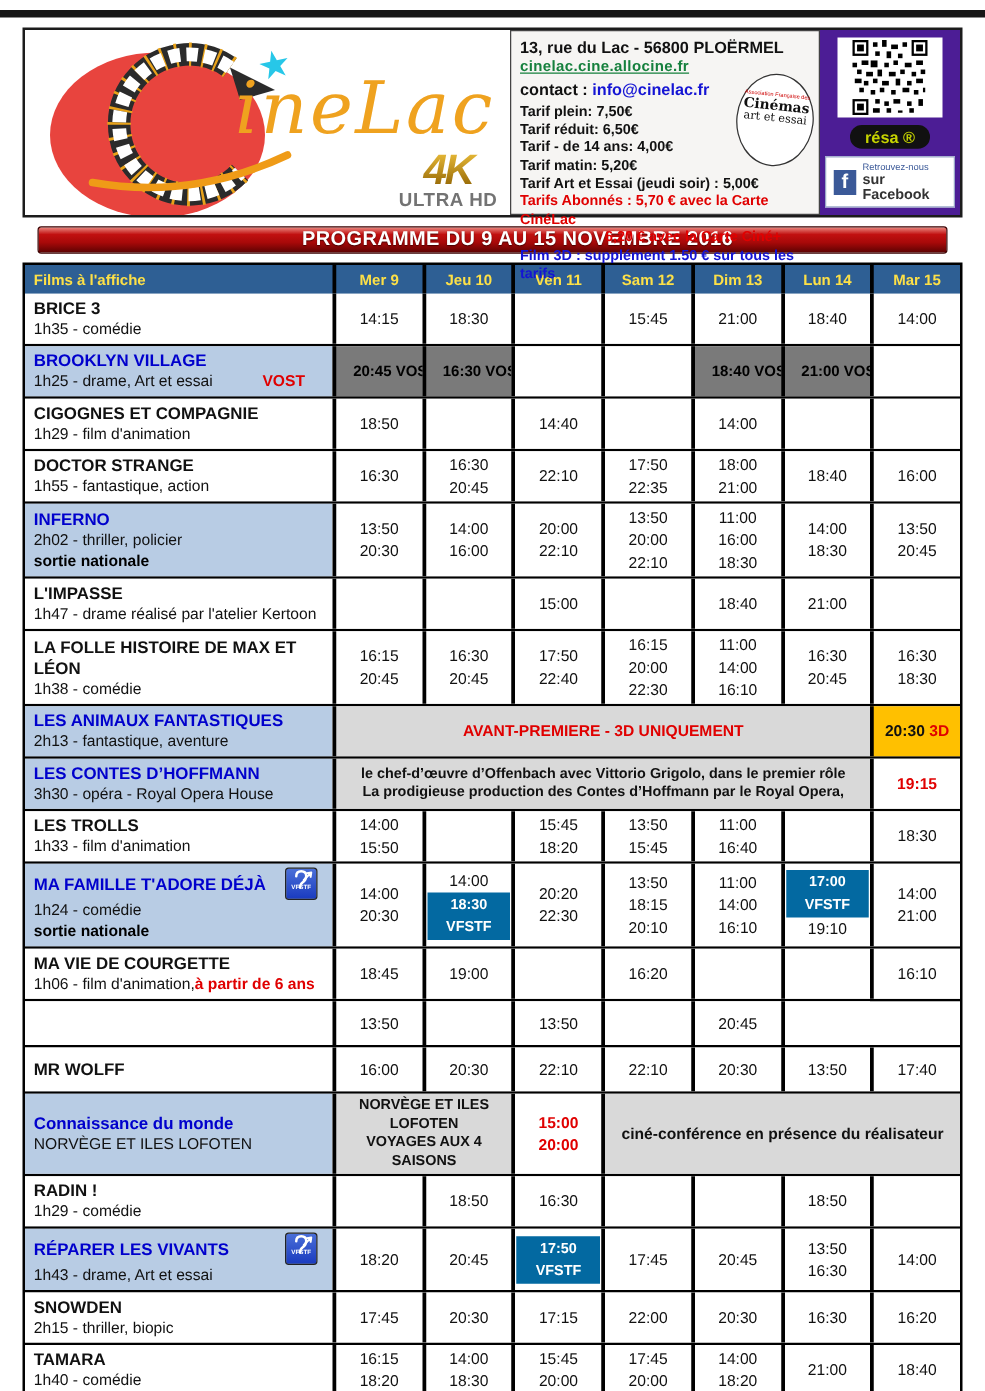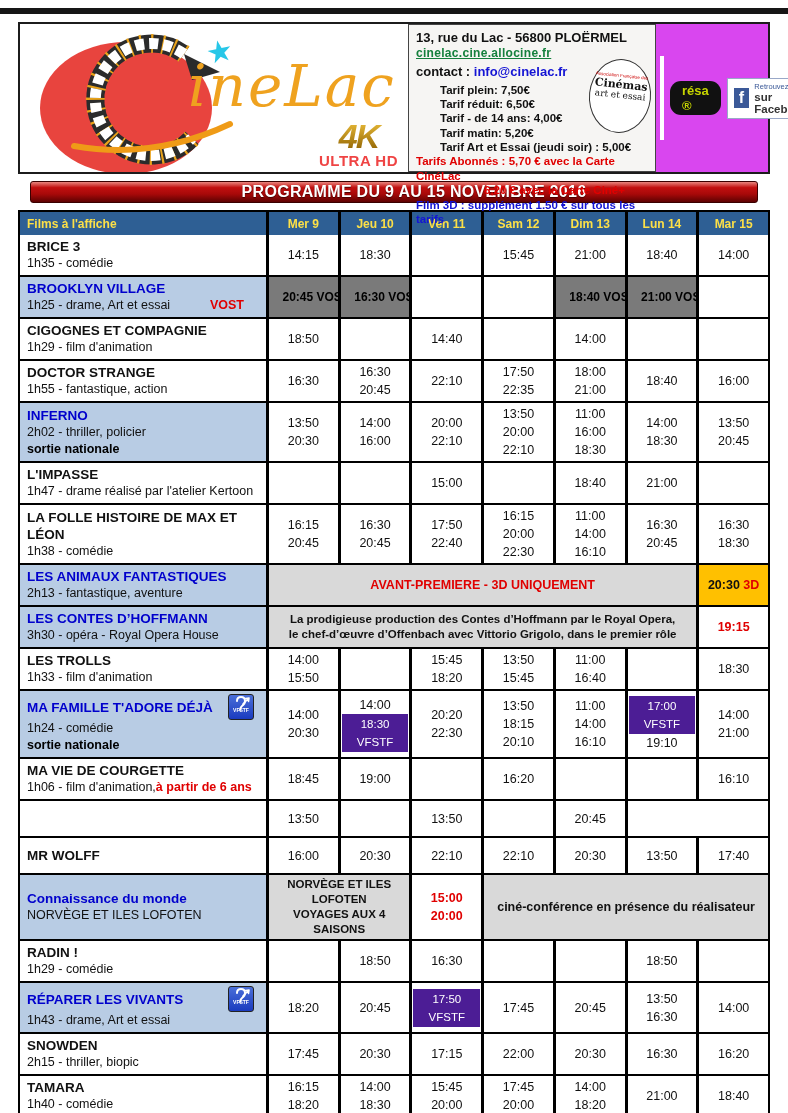--- a/index.html
+++ b/index.html
@@ -9,37 +9,37 @@
   .topbar { height:6px; background:#161616; margin-top:8px; }
 
   
   .header-box { margin:8px 18px 0 18px; border:2px solid #1c1c1c; display:flex; height:152px; background:#fff; }
   .logo-area { flex:1; position:relative; overflow:hidden; }
   .logo-svg { position:absolute; left:14px; top:4px; }
   .logo-script { position:absolute; left:168px; top:28px; font-family:"DejaVu Serif", serif; font-style:italic; font-weight:normal; font-size:58px; color:#efa21f; letter-spacing:2px; }
   .logo-star { position:absolute; left:186px; top:10px; color:#27c7e8; font-size:30px; transform:rotate(-12deg); }
   .fourk { position:absolute; right:10px; bottom:4px; text-align:center; line-height:1; }
   .fourk .k4 { font-size:34px; font-weight:bold; font-style:italic; color:#c8940c; background:linear-gradient(#f0c23c,#8a5d00); -webkit-background-clip:text; background-clip:text; -webkit-text-fill-color:transparent; letter-spacing:-2px; }
-  .fourk .uhd { font-size:15px; font-weight:bold; color:#ef4444; letter-spacing:0.5px; }
+  .fourk .uhd { font-size:15px; font-weight:bold; color:#737373; letter-spacing:0.5px; }
 
   .info-box { width:248px; border:1px solid #444; background:#f6f5f3; padding:5px 7px 3px 7px; position:relative; font-size:11.5px; line-height:1.25; }
   .addr { font-weight:bold; font-size:13px; color:#111; }
   .site { font-weight:bold; font-size:12px; color:#15803d; text-decoration:underline; letter-spacing:0.3px; }
   .contact { font-weight:bold; font-size:13px; color:#111; margin:3px 0 2px 0; }
   .contact a { color:#1414d4; text-decoration:none; }
-  .tarif-line { font-weight:bold; color:#111; font-size:11.5px;margin-left:24px; }
+  .tarif-line { font-weight:bold; color:#111; font-size:11.5px; }
   .tarif-red { font-weight:bold; color:#e00000; font-size:11.5px; }
   .tarif-red.indent { padding-left:68px; }
   .tarif-blue { font-weight:bold; color:#1414d4; font-size:11.5px; }
   .ae-circle { position:absolute; right:4px; top:34px; width:62px; height:74px; border:1px solid #333; border-radius:50%; background:#fff; text-align:center; padding-top:14px; line-height:1.1; transform:rotate(6deg); }
   .ae-circle .l1 { font-size:4.5px; color:#c00; }
   .ae-circle .l2 { font-family:"DejaVu Serif", serif; font-weight:bold; font-size:11px; color:#111; }
   .ae-circle .l3 { font-family:"DejaVu Serif", serif; font-size:9px; color:#111; }
 
-  .qr-strip { width:112px; background:#d946ef; display:flex; flex-direction:row; align-items:center; padding:6px 4px; gap:6px; }
+  .qr-strip { width:112px; background:#4c1d95; display:flex; flex-direction:column; align-items:center; padding:6px 4px; gap:6px; }
   .qr { background:#fff; padding:2px; }
   .resa-pill { background:#111; color:#c6d400; font-weight:bold; font-size:13px; border-radius:11px; padding:2px 12px; }
   .fb-badge { background:#fff; border:1px solid #99a8c8; display:flex; align-items:center; gap:5px; padding:3px 6px; }
   .fb-f { width:20px; height:20px; background:#3b5998; color:#fff; font-weight:bold; font-size:16px; text-align:center; line-height:20px; }
   .fb-txt .t1 { font-size:7.5px; color:#3b5998; }
   .fb-txt .t2 { font-size:11.5px; font-weight:bold; color:#333; }
 
   
   .prog-bar { margin:7px 30px 0 30px; height:22px; border-radius:3px; background:linear-gradient(180deg,#e9857d 0%, #c11010 28%, #a80909 60%, #5d0202 100%); border:1px solid #3a0000; display:flex; align-items:center; justify-content:center; }
   .prog-bar span { color:#fff; font-weight:bold; font-size:16px; letter-spacing:0.3px; text-shadow:0 1px 1px #400;margin-left:40px; }
@@ -67,21 +67,21 @@
   .vost-badge { margin-left:auto; margin-right:16px; color:#e00000; font-weight:bold; }
 
   .time-cell { text-align:center; align-items:center; font-size:12.5px; color:#111; padding:2px 1px; line-height:18px; background:#fff; }
   .time-cell .line { width:100%; }
   .bg-gray { background:#7a7a7a; }
   .bg-gray .line { color:#000000; font-weight:bold; font-size:12px;margin-left:25px; }
   .bg-notice { background:#d9d9d9; }
   .bg-notice .line { font-weight:bold; }
   .bg-yellow { background:#ffc000; }
   .sm { font-size:11.5px; line-height:15px; }
-  .hl-chip { background:#4c1d95; color:#fff; font-weight:normal; font-size:11.5px; padding:1px 4px; display:inline-block; }
+  .hl-chip { background:#0369a1; color:#fff; font-weight:bold; font-size:11.5px; padding:1px 4px; display:inline-block; }
 
   .vfstf-ic { margin-left:auto; margin-right:6px; width:26px; height:26px; background:linear-gradient(#4a6fd8,#1a3bbf); border:1px solid #222; border-radius:3px; position:relative; flex:0 0 auto; }
   .vfstf-ic svg { position:absolute; left:3px; top:1px; }
   .vfstf-ic .tag { position:absolute; bottom:0; left:0; right:0; text-align:center; font-size:5px; color:#fff; font-weight:bold; }
 </style>
 </head>
 <body>
 
 <div class="topbar"></div>
 
@@ -450,22 +450,22 @@
       <div class="grid row hl">
         <div class="cell title-cell">
           <div class="film-title">
             <span>LES CONTES D’HOFFMANN</span>
           </div>
           <div class="sub-line">
             <span>3h30 - opéra - Royal Opera House</span>
           </div>
         </div>
         <div class="cell time-cell bg-notice" style="grid-column: span 6;">
+          <div class="line bold sm">le chef-d’œuvre d’Offenbach avec Vittorio Grigolo, dans le premier rôle</div>
           <div class="line bold sm">La prodigieuse production des Contes d’Hoffmann par le Royal Opera,</div>
-          <div class="line bold sm">le chef-d’œuvre d’Offenbach avec Vittorio Grigolo, dans le premier rôle</div>
         </div>
         <div class="cell time-cell">
           <div class="line red bold">19:15</div>
         </div>
       </div>
       <div class="grid row">
         <div class="cell title-cell">
           <div class="film-title">
             <span>LES TROLLS</span>
           </div>

